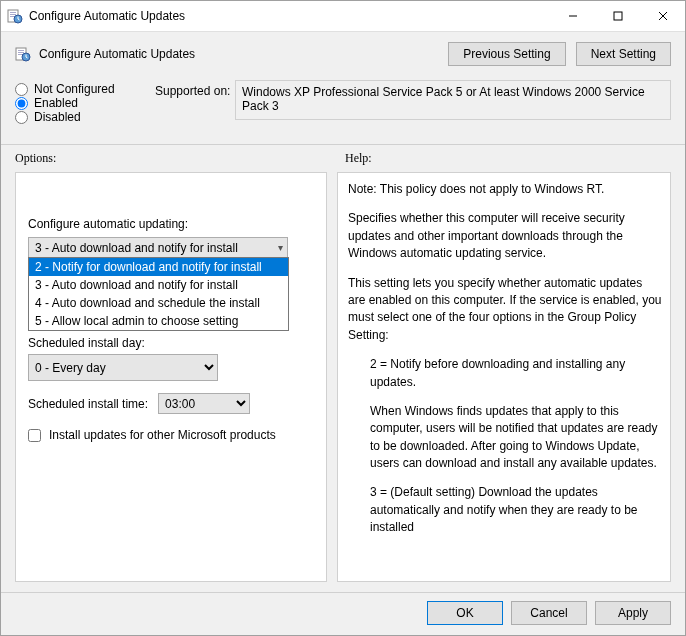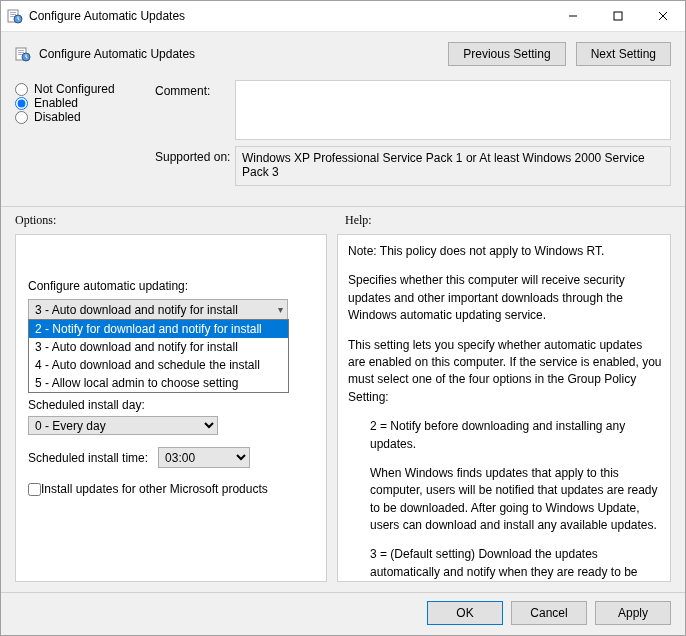--- a/index.html
+++ b/index.html
@@ -187,33 +187,33 @@
     white-space:nowrap;
   }
   .dropdown-list .item.sel {
     background:#0078d7;
     color:#fff;
   }
 
   .spacer-after-dd { height: 78px; }
   .sched-label { margin-bottom: 4px; }
   .sched-day {
-    width: 190px; height:19px;
+    width: 190px; height:27px;
   }
   .time-row { display:flex; align-items:center; gap:10px; margin-top:12px; }
   .time-select { width: 92px; height:21px; }
   select.native-combo {
     background:#e6e6e6;
     border:1px solid #adadad;
     font-family:inherit;
     font-size:12px;
     padding: 1px 2px;
     box-sizing:border-box;
   }
-  .chk-row { display:flex; align-items:center; gap:0; margin-top:14px;}
+  .chk-row { display:flex; align-items:center; gap:8px; margin-top:14px;}
   .chk-row input[type=checkbox]{ margin:0; width:13px; height:13px;}
 
   
   .footer {
     background:#f0f0f0;
     border-top:1px solid #d0d0d0;
     padding: 8px 14px 10px 14px;
     display:flex;
     justify-content:flex-end;
     gap:8px;
@@ -289,27 +289,23 @@
         <label class="radio-item">
           <input type="radio" name="state" checked="" style="">
           <span>Enabled</span>
         </label>
         <label class="radio-item">
           <input type="radio" name="state" style="">
           <span>Disabled</span>
         </label>
       </div>
       <div class="fields">
-        <div class="field-row">
-          <span class="lbl">Comment:</span>
-          <textarea class="comment-box" style=""></textarea>
-        </div>
         <div class="field-row" style="margin-bottom:0;">
           <span class="lbl">Supported on:</span>
-          <div class="supported-box">Windows XP Professional Service Pack 1 or At least Windows 2000 Service Pack 3</div>
+          <div class="supported-box">Windows XP Professional Service Pack 5 or At least Windows 2000 Service Pack 3</div>
         </div>
       </div>
     </div>
   </div>
 
   <div class="midlabels">
     <div class="l1">Options:</div>
     <div class="l2">Help:</div>
   </div>
 

